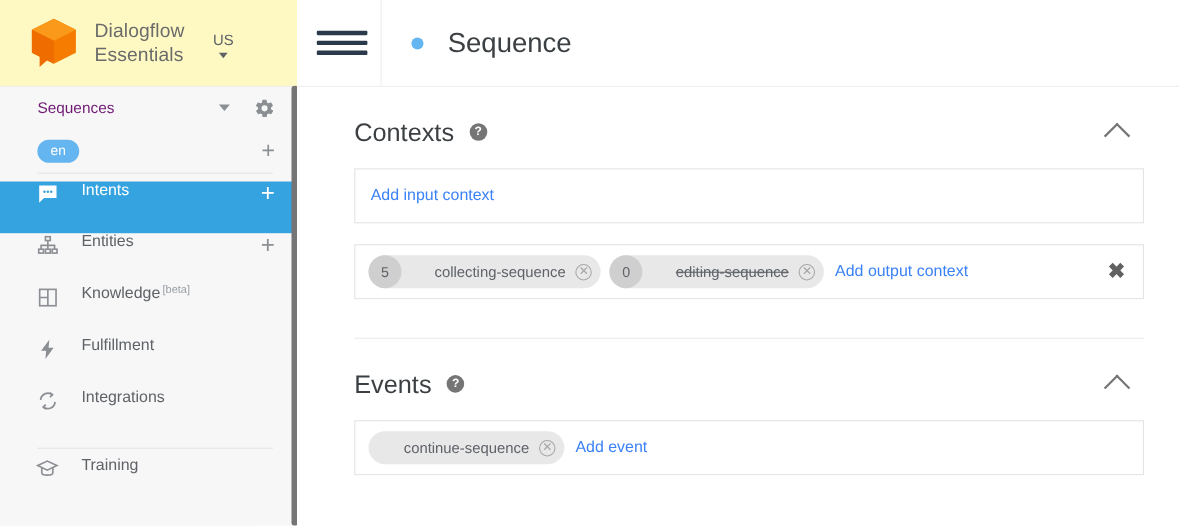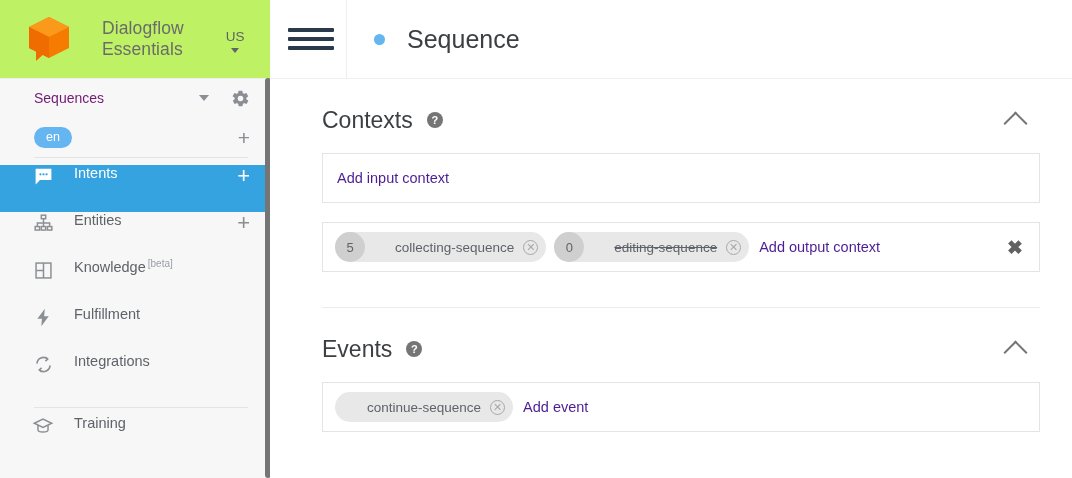--- a/index.html
+++ b/index.html
@@ -17,23 +17,23 @@
     background: #f7f7f7;
     position: relative;
     flex: 0 0 270px;
   }
   .sidebar-scrollbar {
     position: absolute; top: 78px; left: 265px;
     width: 6px; height: 400px;
     background: #757575; border-radius: 3px;
   }
   .brand {
-    height: 79px; background: #bef264;
+    height: 79px; background: #fef9c3;
     display: flex; align-items: center;
-    padding-left: 26px; gap: 30px;
+    padding-left: 26px; gap: 14px;
     border-bottom: 1px solid #eeeeee;
   }
   .logo { width: 46px; height: 48px; flex: 0 0 46px; }
   .brand-text {
     font-size: 17.5px; line-height: 21px;
     color: #6b6b6b; letter-spacing: .1px;
   }
   .brand-region {
     margin-left: 12px; font-size: 13.5px; color: #5f6368;
     display: flex; align-items: center; gap: 4px; align-self: center;
@@ -139,21 +139,21 @@
     margin-left: auto; width: 17px; height: 17px;
     border-left: 2px solid #757575; border-top: 2px solid #757575;
     transform: rotate(45deg); margin-right: 16px; margin-top: 6px;
   }
 
   .field {
     margin-top: 19px; border: 1px solid #e4e4e4; background: #ffffff;
     min-height: 50px; display: flex; align-items: center;
     padding: 0 14px 0 12px; gap: 8px;
   }
-  .placeholder { color: #4c1d95; font-size: 14.5px; }
+  .placeholder { color: #3b82f6; font-size: 14.5px; }
   .field .placeholder { padding-left: 2px; }
 
   .chip {
     display: inline-flex; align-items: center;
     background: #e8e8e8; border-radius: 15px;
     height: 30px; font-size: 13.5px; color: #5f6368;
     padding-right: 8px;
   }
   .chip-count {
     width: 30px; height: 30px; border-radius: 50%;

